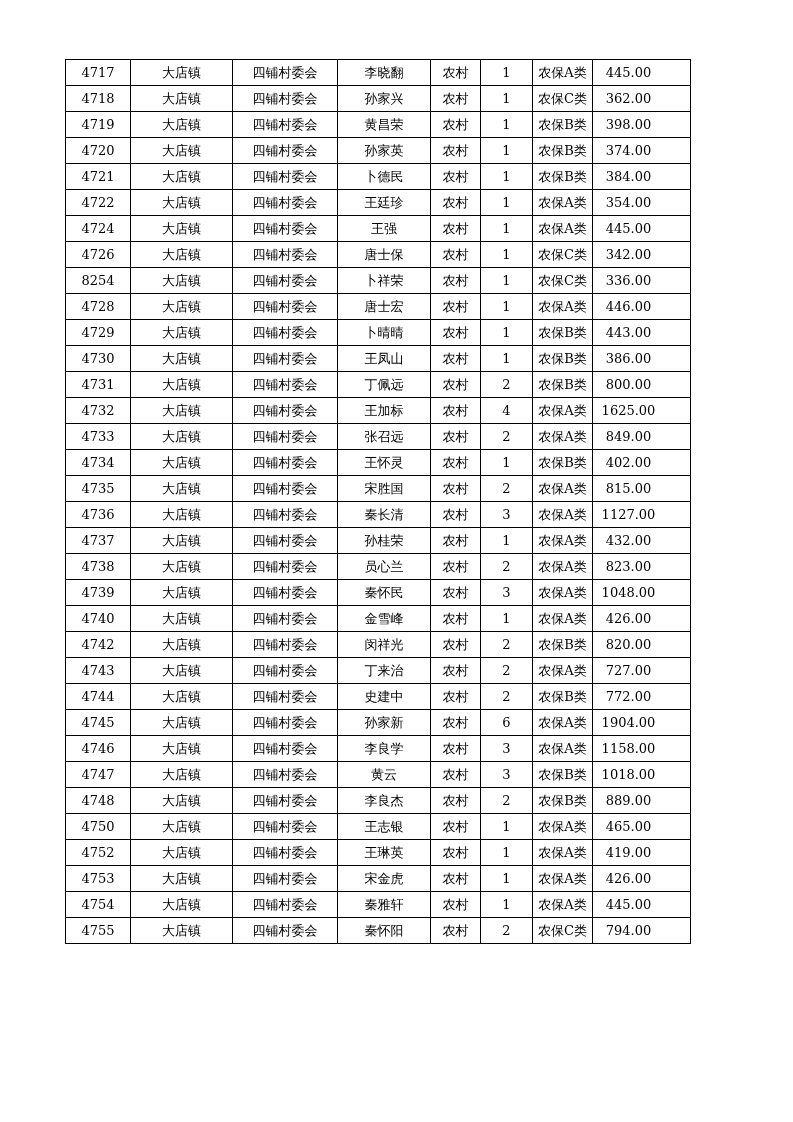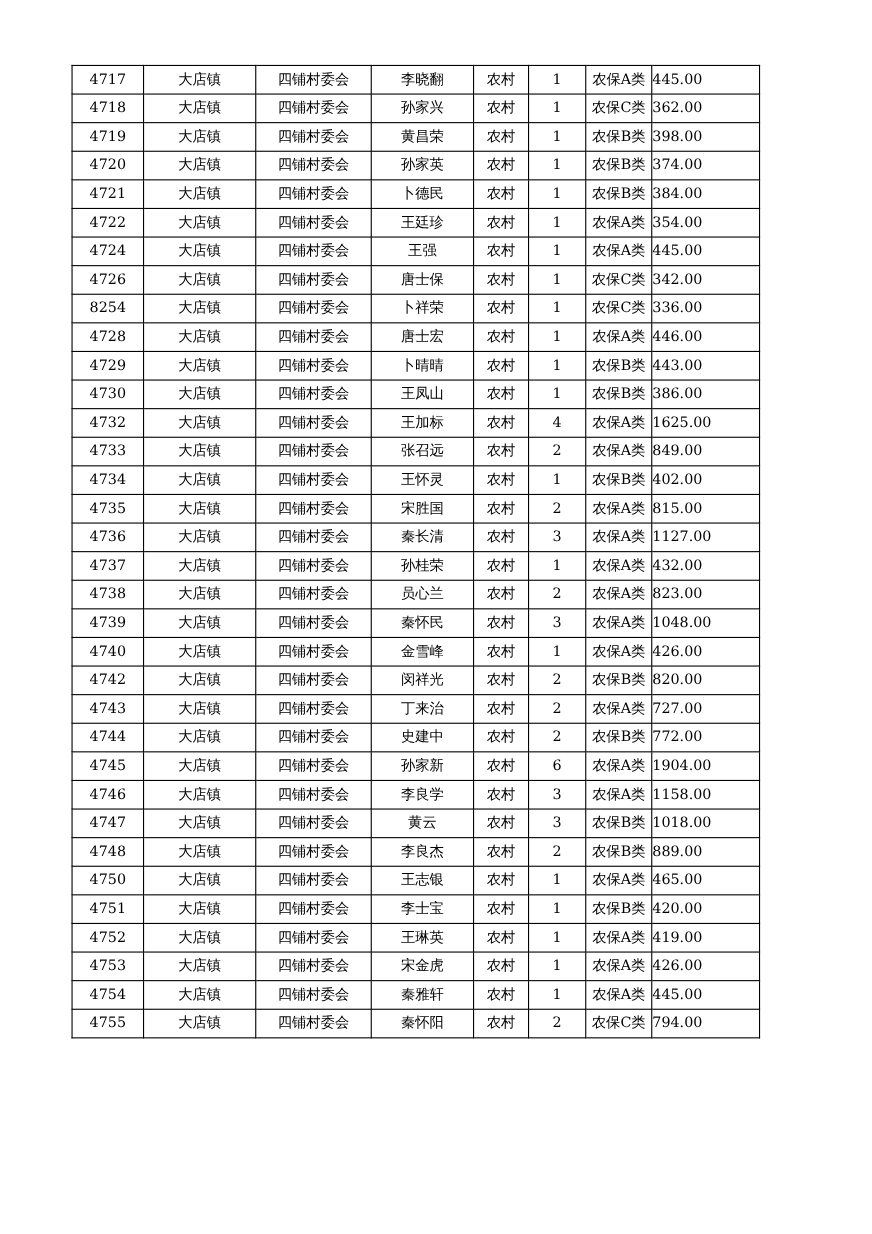--- a/index.html
+++ b/index.html
@@ -37,21 +37,21 @@
   }
   table.roster col.c-serial   { width: 65px; }
   table.roster col.c-town     { width: 102px; }
   table.roster col.c-village  { width: 105px; }
   table.roster col.c-name     { width: 93px; }
   table.roster col.c-type     { width: 50px; }
   table.roster col.c-count    { width: 52px; }
   table.roster col.c-category { width: 60px; }
   table.roster col.c-amount   { width: 98px; }
   table.roster td.amount {
-    text-align: left;
+    text-align: center;
     padding-right: 26px;
   }
 </style>
 </head>
 <body>
 
 <div class="sheet">
   <table class="roster">
     <colgroup>
       <col class="c-serial">
@@ -178,20 +178,30 @@
           <td>4730</td>
           <td>大店镇</td>
           <td>四铺村委会</td>
           <td>王凤山</td>
           <td>农村</td>
           <td>1</td>
           <td>农保B类</td>
           <td class="amount">386.00</td>
         </tr>
         <tr>
+          <td>4731</td>
+          <td>大店镇</td>
+          <td>四铺村委会</td>
+          <td>丁佩远</td>
+          <td>农村</td>
+          <td>2</td>
+          <td>农保B类</td>
+          <td class="amount">800.00</td>
+        </tr>
+        <tr>
           <td>4732</td>
           <td>大店镇</td>
           <td>四铺村委会</td>
           <td>王加标</td>
           <td>农村</td>
           <td>4</td>
           <td>农保A类</td>
           <td class="amount">1625.00</td>
         </tr>
         <tr>
@@ -346,30 +356,20 @@
         </tr>
         <tr>
           <td>4750</td>
           <td>大店镇</td>
           <td>四铺村委会</td>
           <td>王志银</td>
           <td>农村</td>
           <td>1</td>
           <td>农保A类</td>
           <td class="amount">465.00</td>
-        </tr>
-        <tr>
-          <td>4751</td>
-          <td>大店镇</td>
-          <td>四铺村委会</td>
-          <td>李士宝</td>
-          <td>农村</td>
-          <td>1</td>
-          <td>农保B类</td>
-          <td class="amount">420.00</td>
         </tr>
         <tr>
           <td>4752</td>
           <td>大店镇</td>
           <td>四铺村委会</td>
           <td>王琳英</td>
           <td>农村</td>
           <td>1</td>
           <td>农保A类</td>
           <td class="amount">419.00</td>

